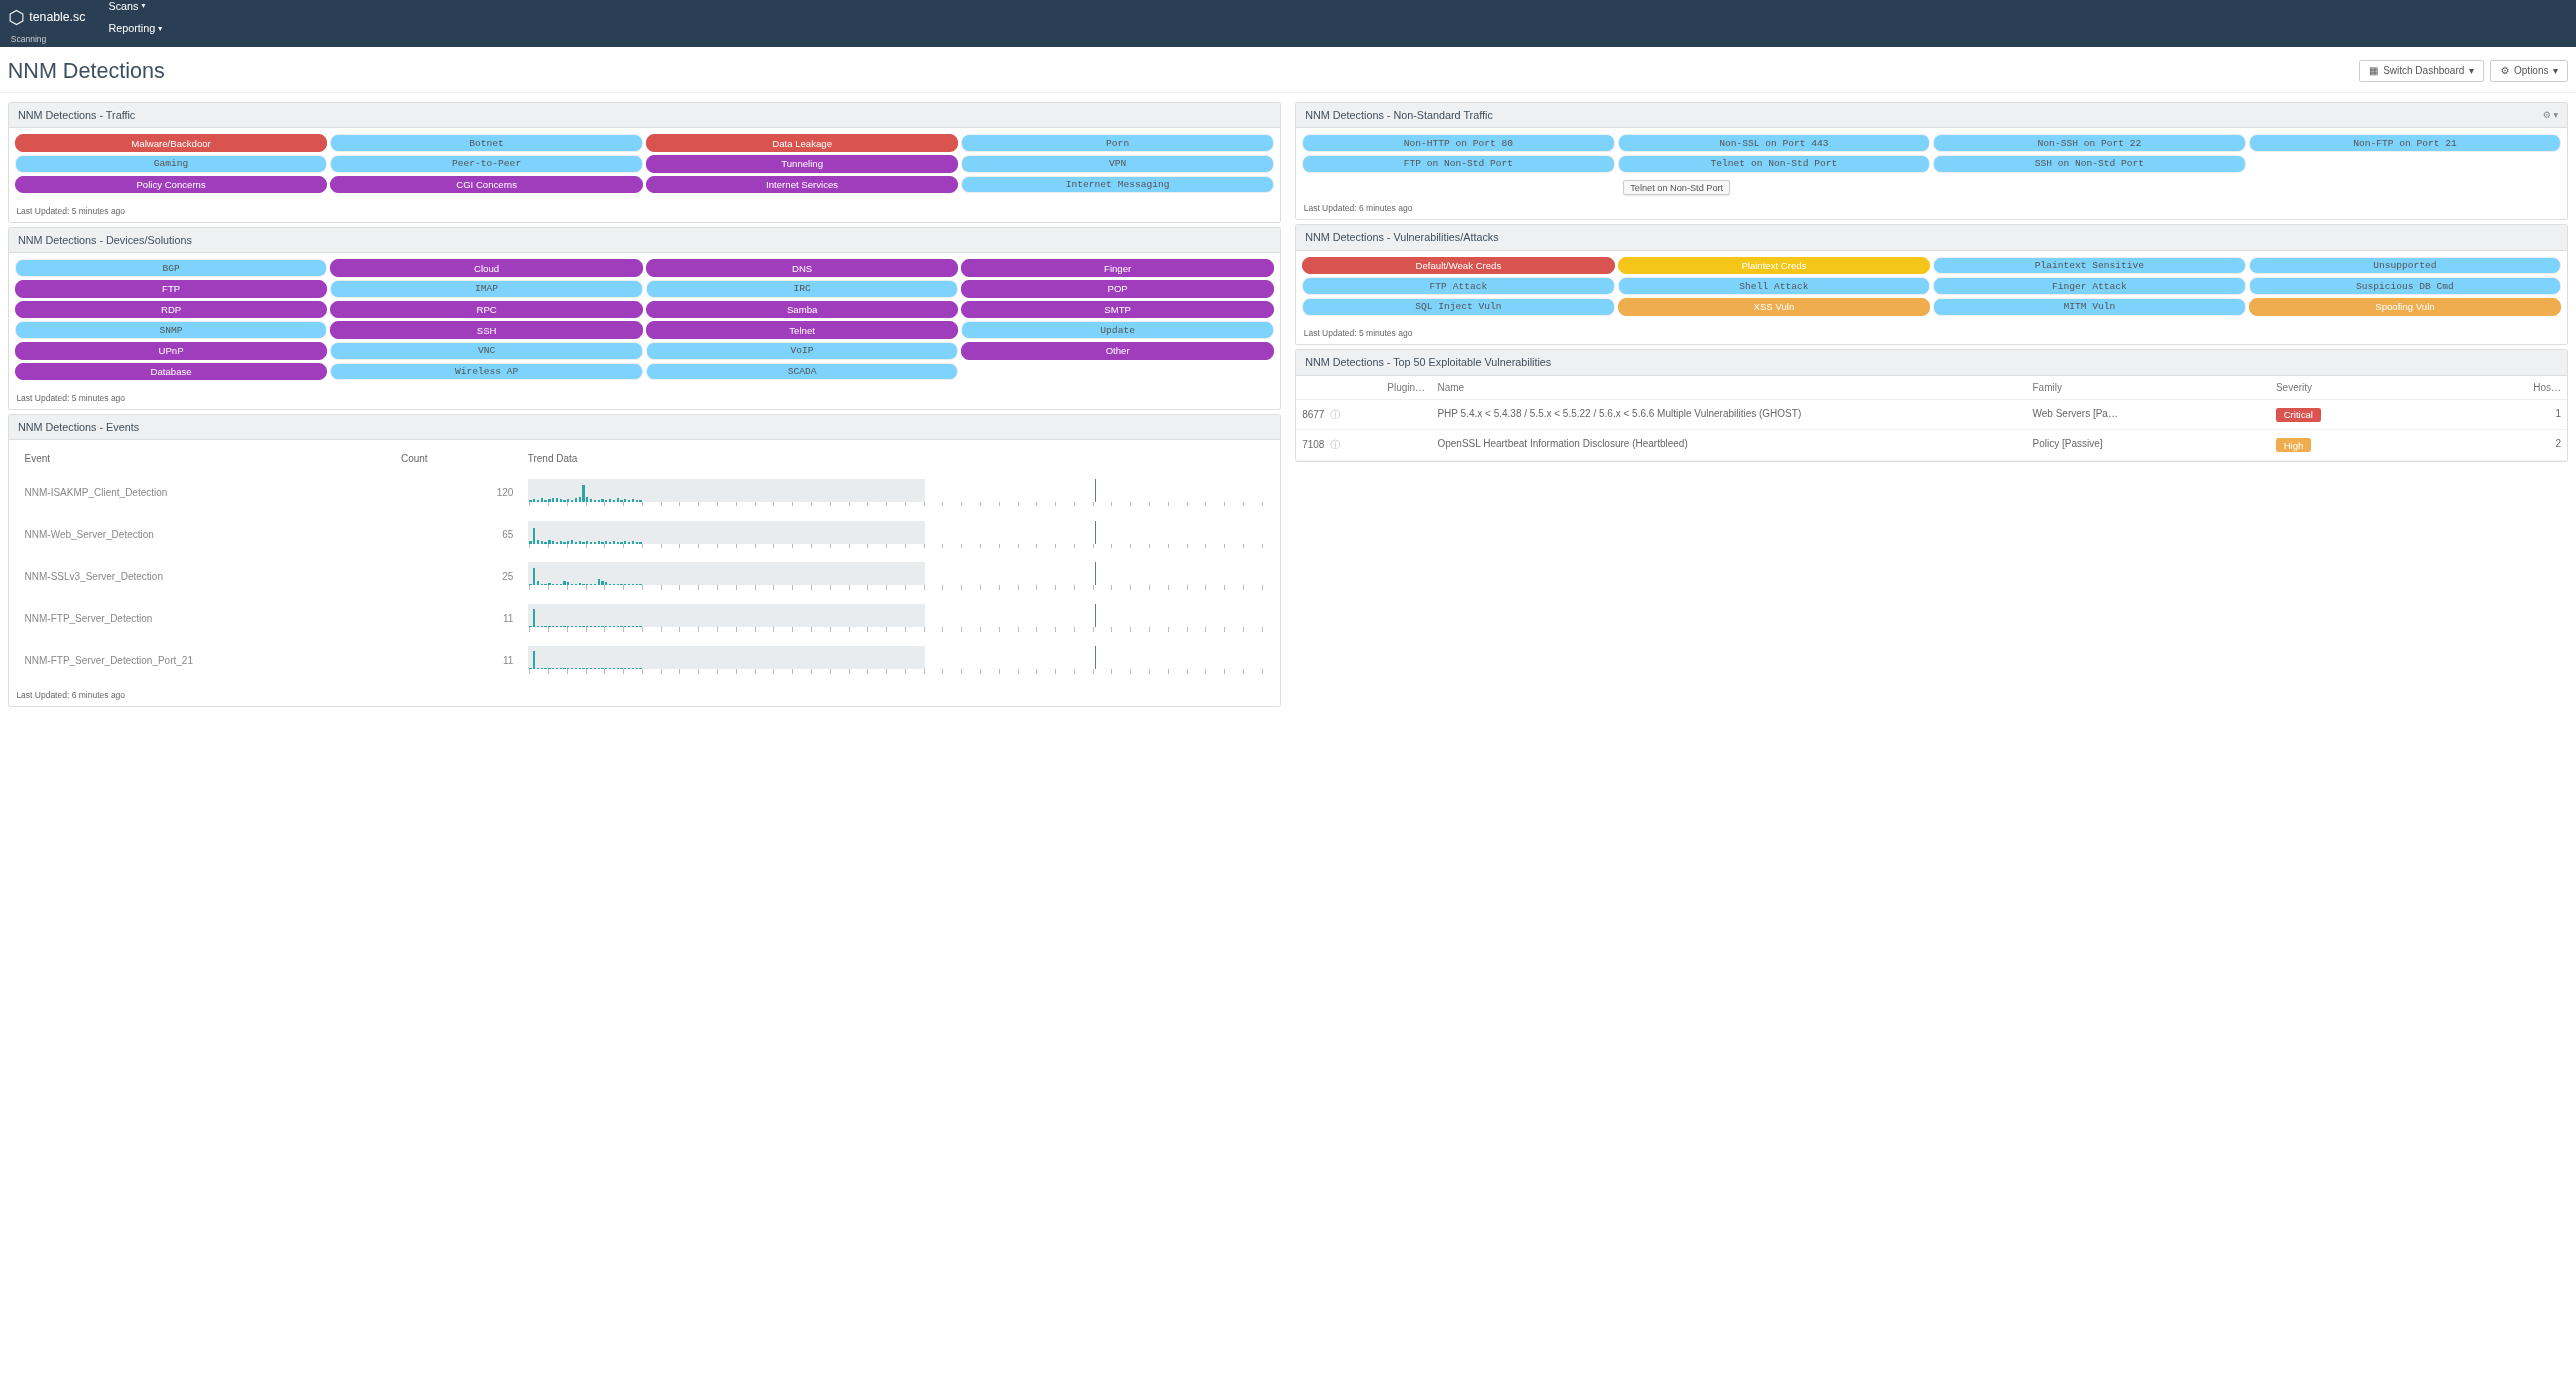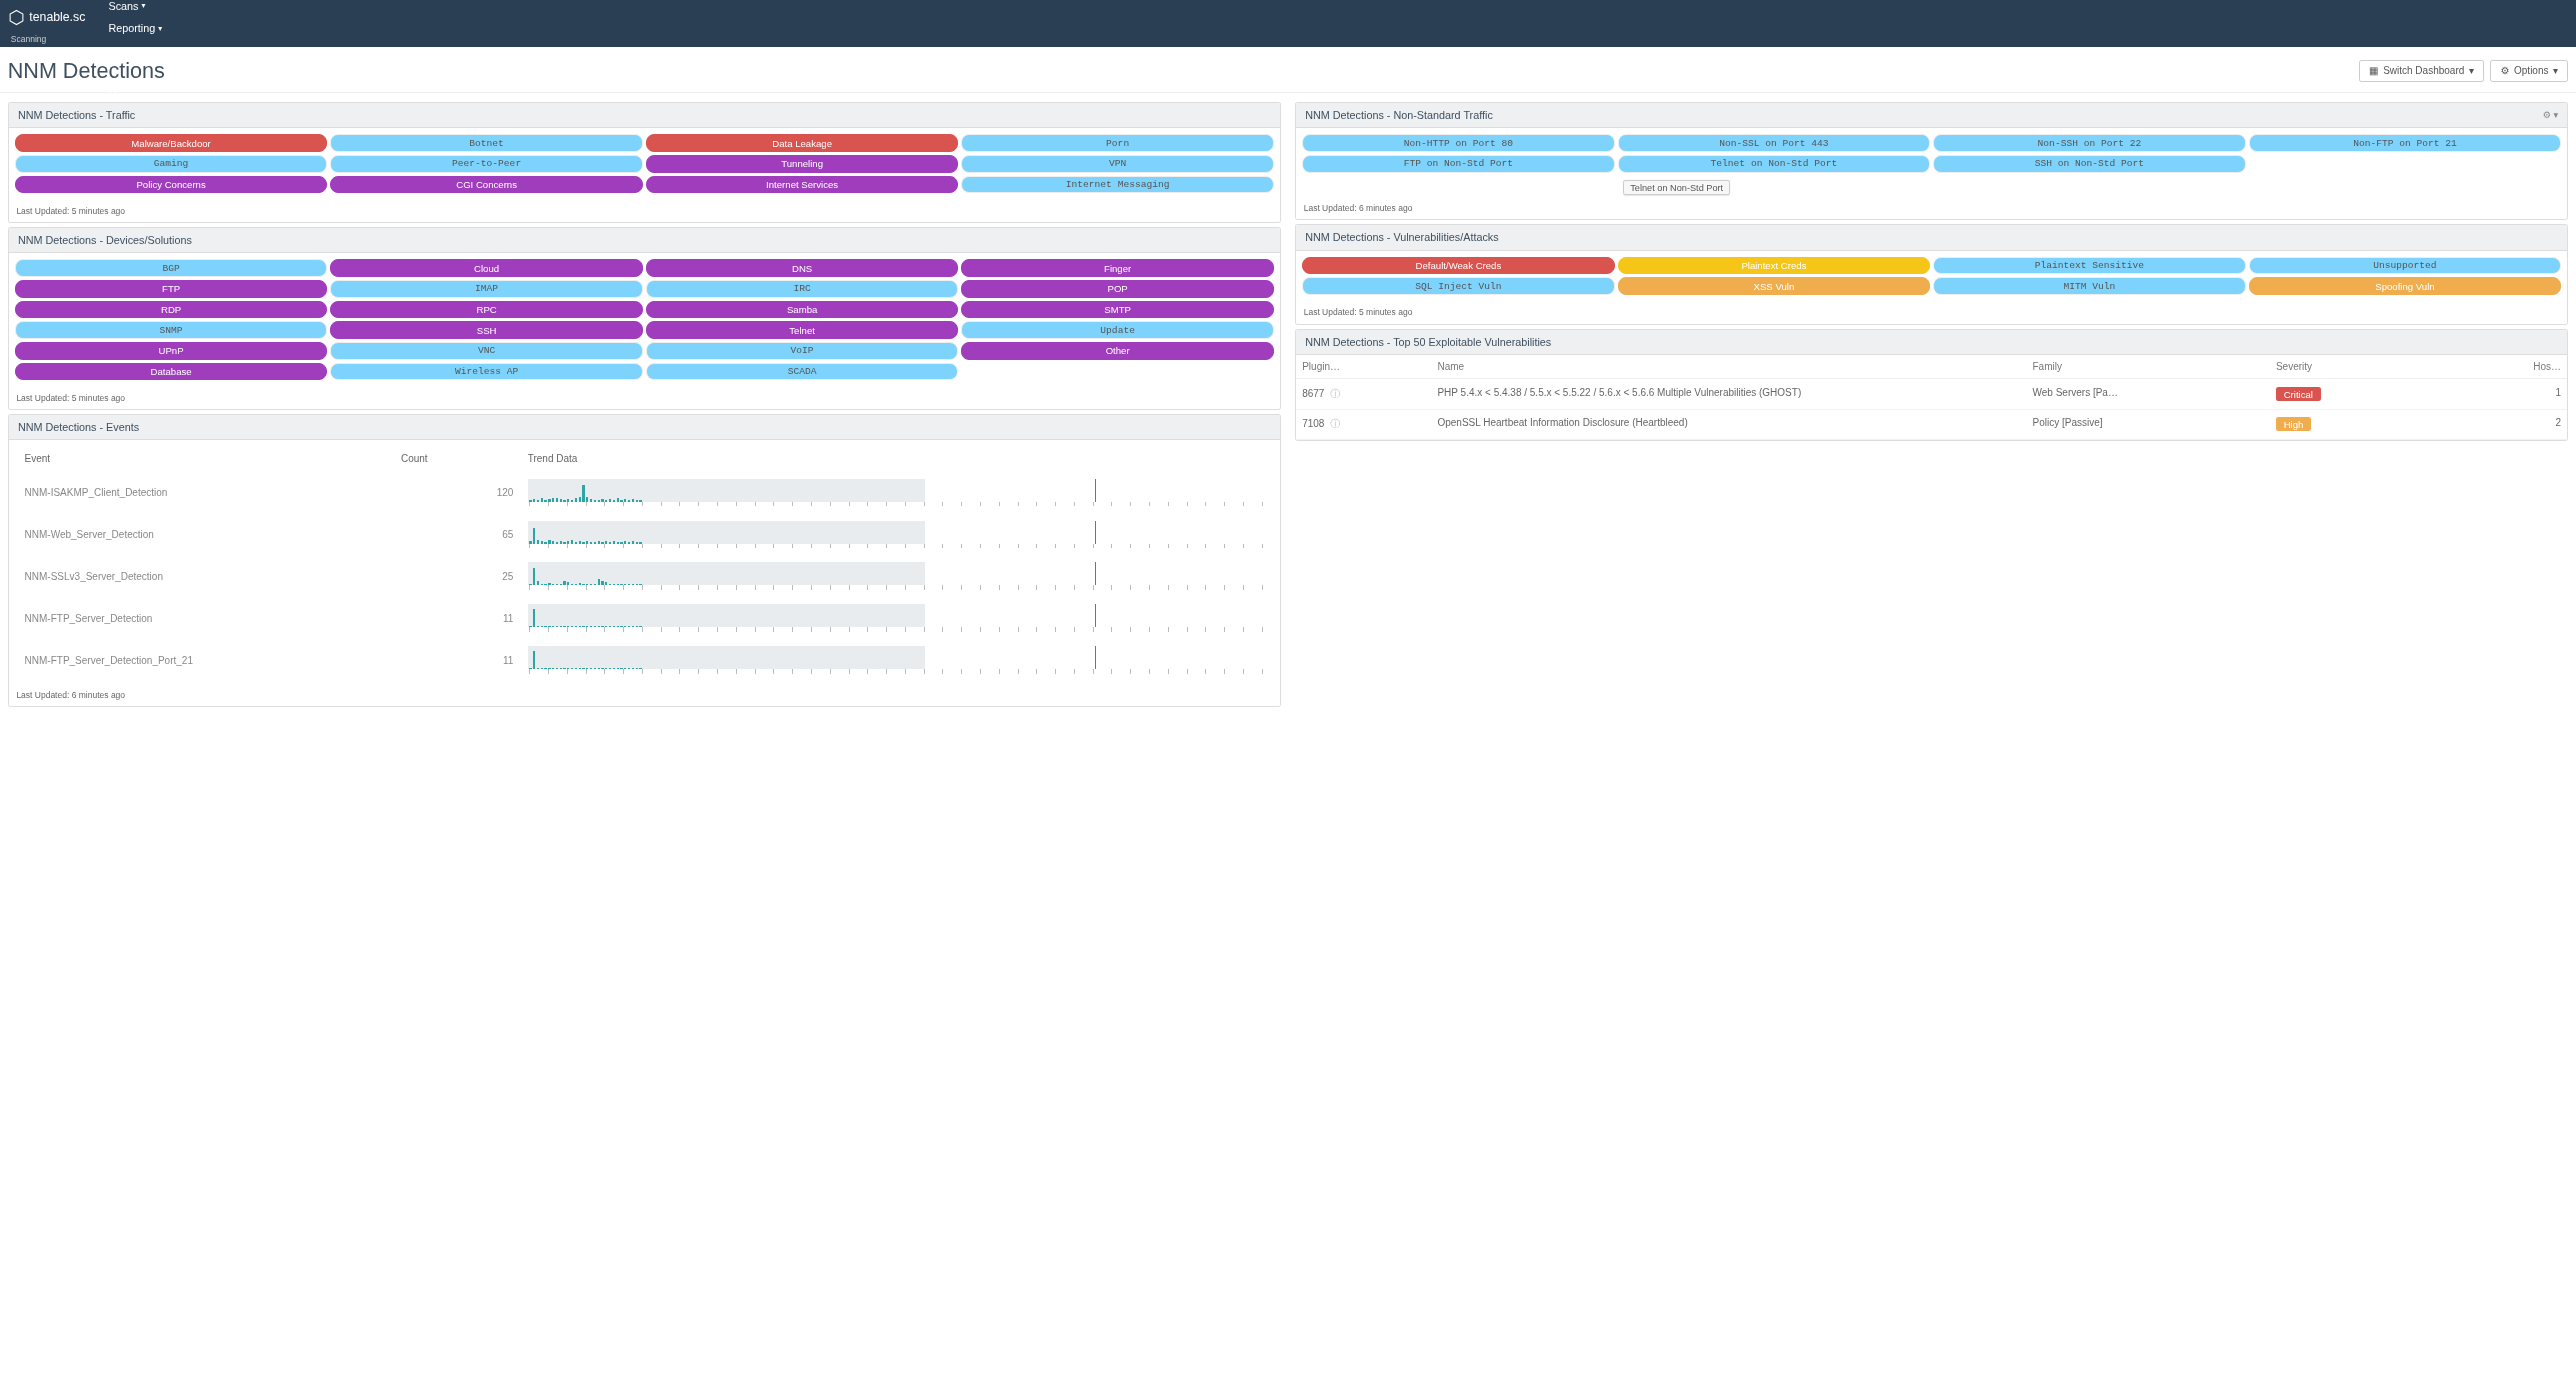--- a/index.html
+++ b/index.html
@@ -635,37 +635,43 @@
           <span>NNM Detections - Vulnerabilities/Attacks</span>
         </div>
       <div class="chip-grid" id="grid-vuln">
           <div class="chip-row">
             <div class="chip red">Default/Weak Creds</div>
             <div class="chip yellow">Plaintext Creds</div>
             <div class="chip plain">Plaintext Sensitive</div>
             <div class="chip plain">Unsupported</div>
           </div>
           <div class="chip-row">
+            <div class="chip plain">FTP Attack</div>
+            <div class="chip plain">Shell Attack</div>
+            <div class="chip plain">Finger Attack</div>
+            <div class="chip plain">Suspicious DB Cmd</div>
+          </div>
+          <div class="chip-row">
             <div class="chip plain">SQL Inject Vuln</div>
             <div class="chip orange">XSS Vuln</div>
             <div class="chip plain">MITM Vuln</div>
             <div class="chip orange">Spoofing Vuln</div>
           </div>
         </div>
       <div class="footer-note">Last Updated: 5 minutes ago</div>
     </div>
 
     <div class="card">
       <div class="card-header">
           <span>NNM Detections - Top 50 Exploitable Vulnerabilities</span>
         </div>
       <table class="tbl">
         <thead>
             <tr id="top50-head">
-              <th style="width: 10%;">Plugin…</th>
+              <th style="width: 10%; text-align: right;">Plugin…</th>
               <th style="width: 44%;">Name</th>
               <th style="width: 18%;">Family</th>
               <th style="width: 14%;">Severity</th>
               <th style="width: 8%; text-align: right; margin-top: 8px;">Hos…</th>
             </tr>
           </thead>
         <tbody id="top50-body">
             <tr>
               <td><span>8677</span> <span class="info-ico">ⓘ</span></td>
               <td>PHP 5.4.x &lt; 5.4.38 / 5.5.x &lt; 5.5.22 / 5.6.x &lt; 5.6.6 Multiple Vulnerabilities (GHOST)</td>

